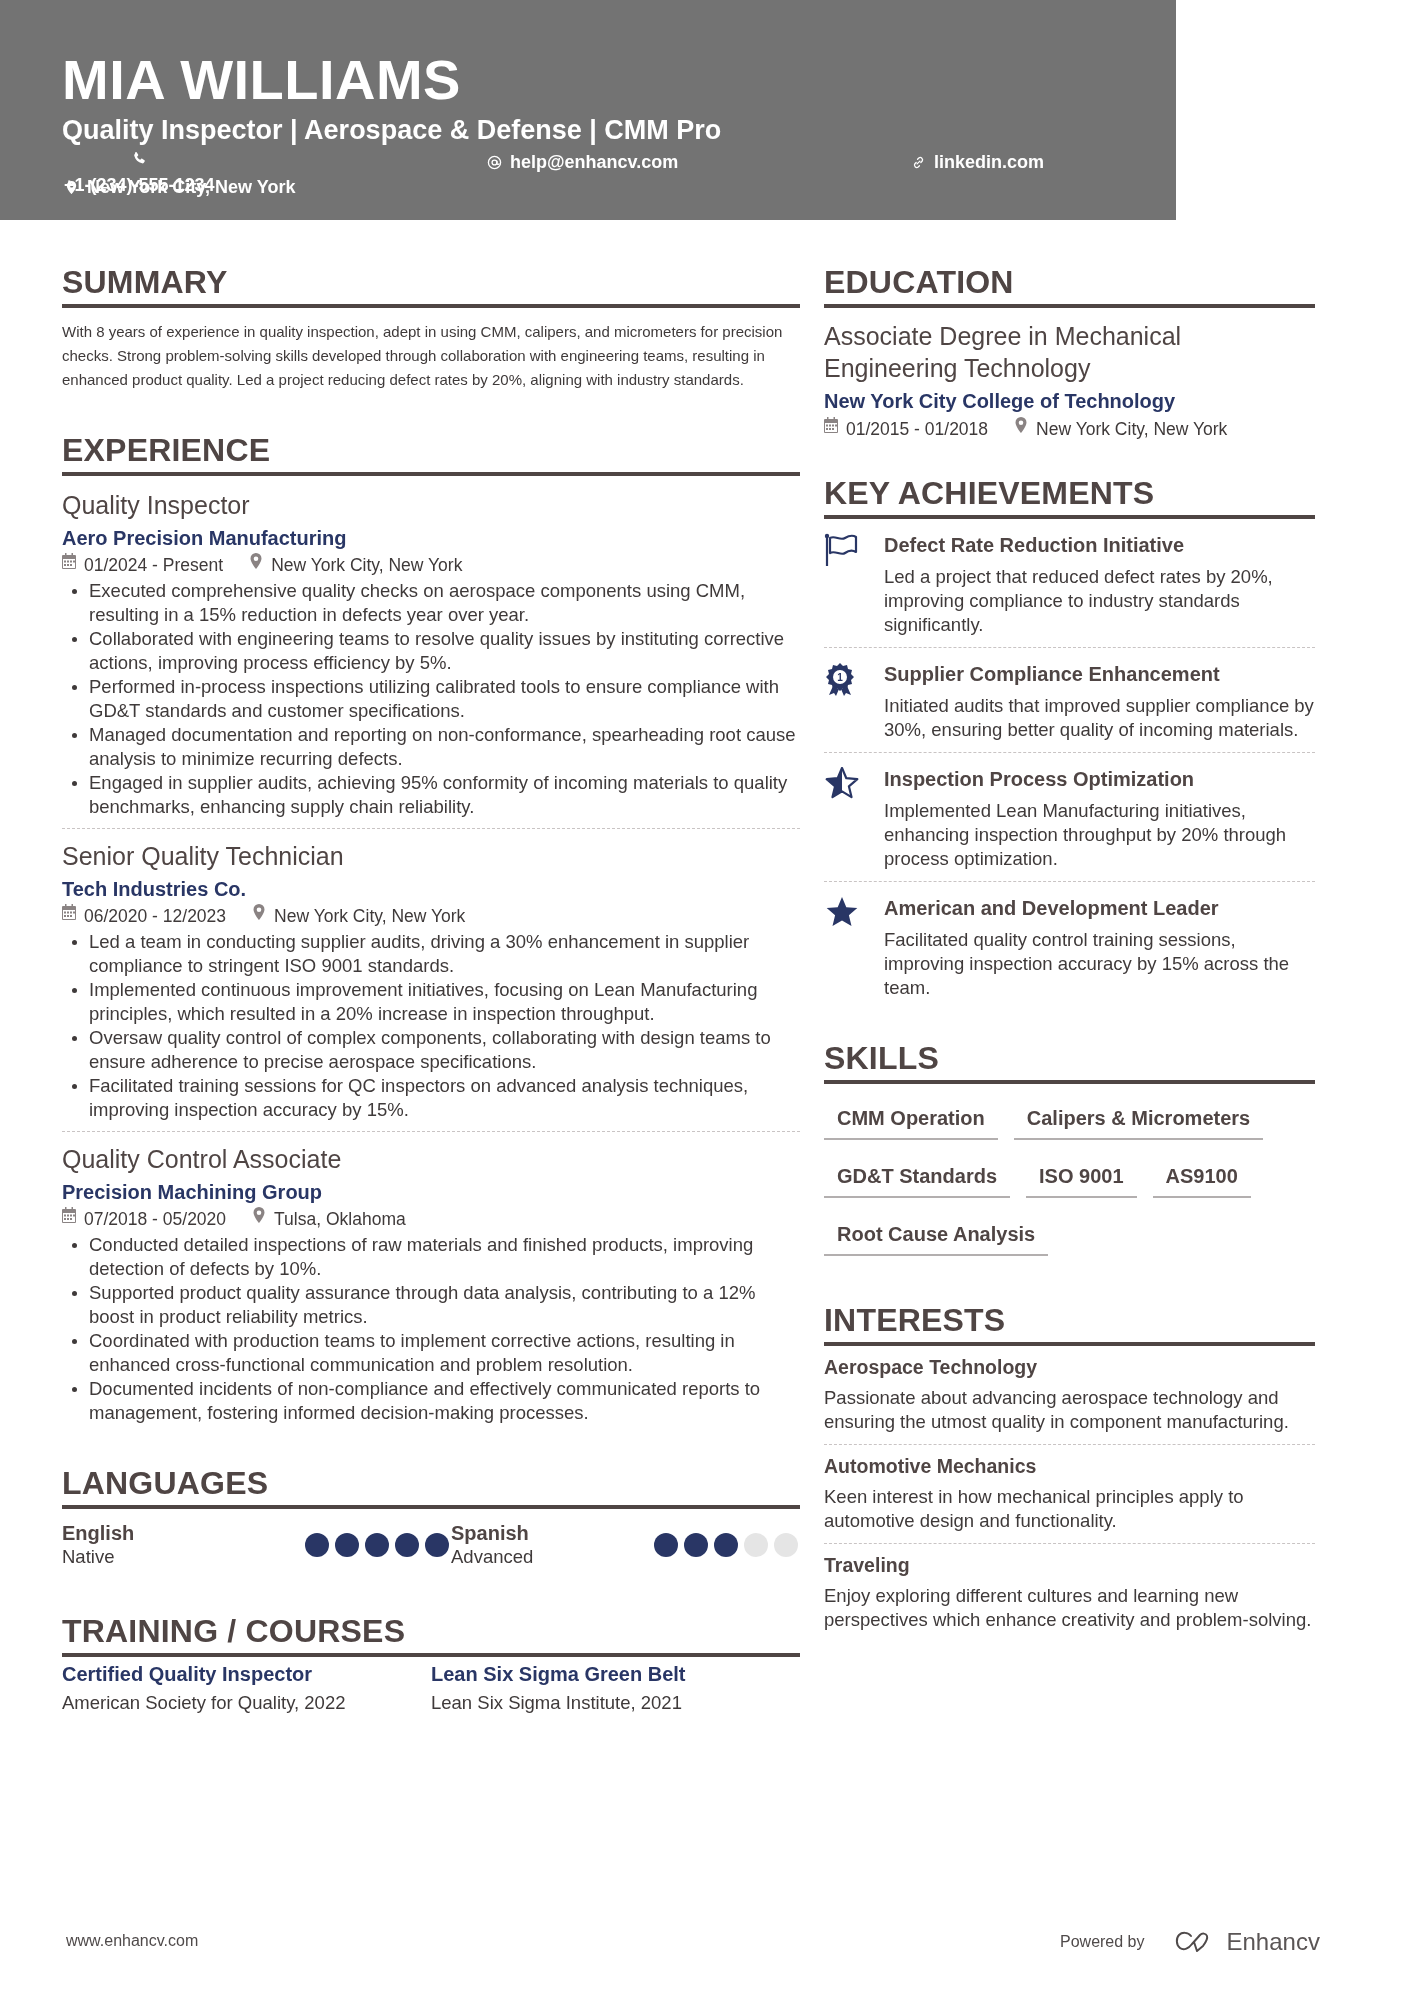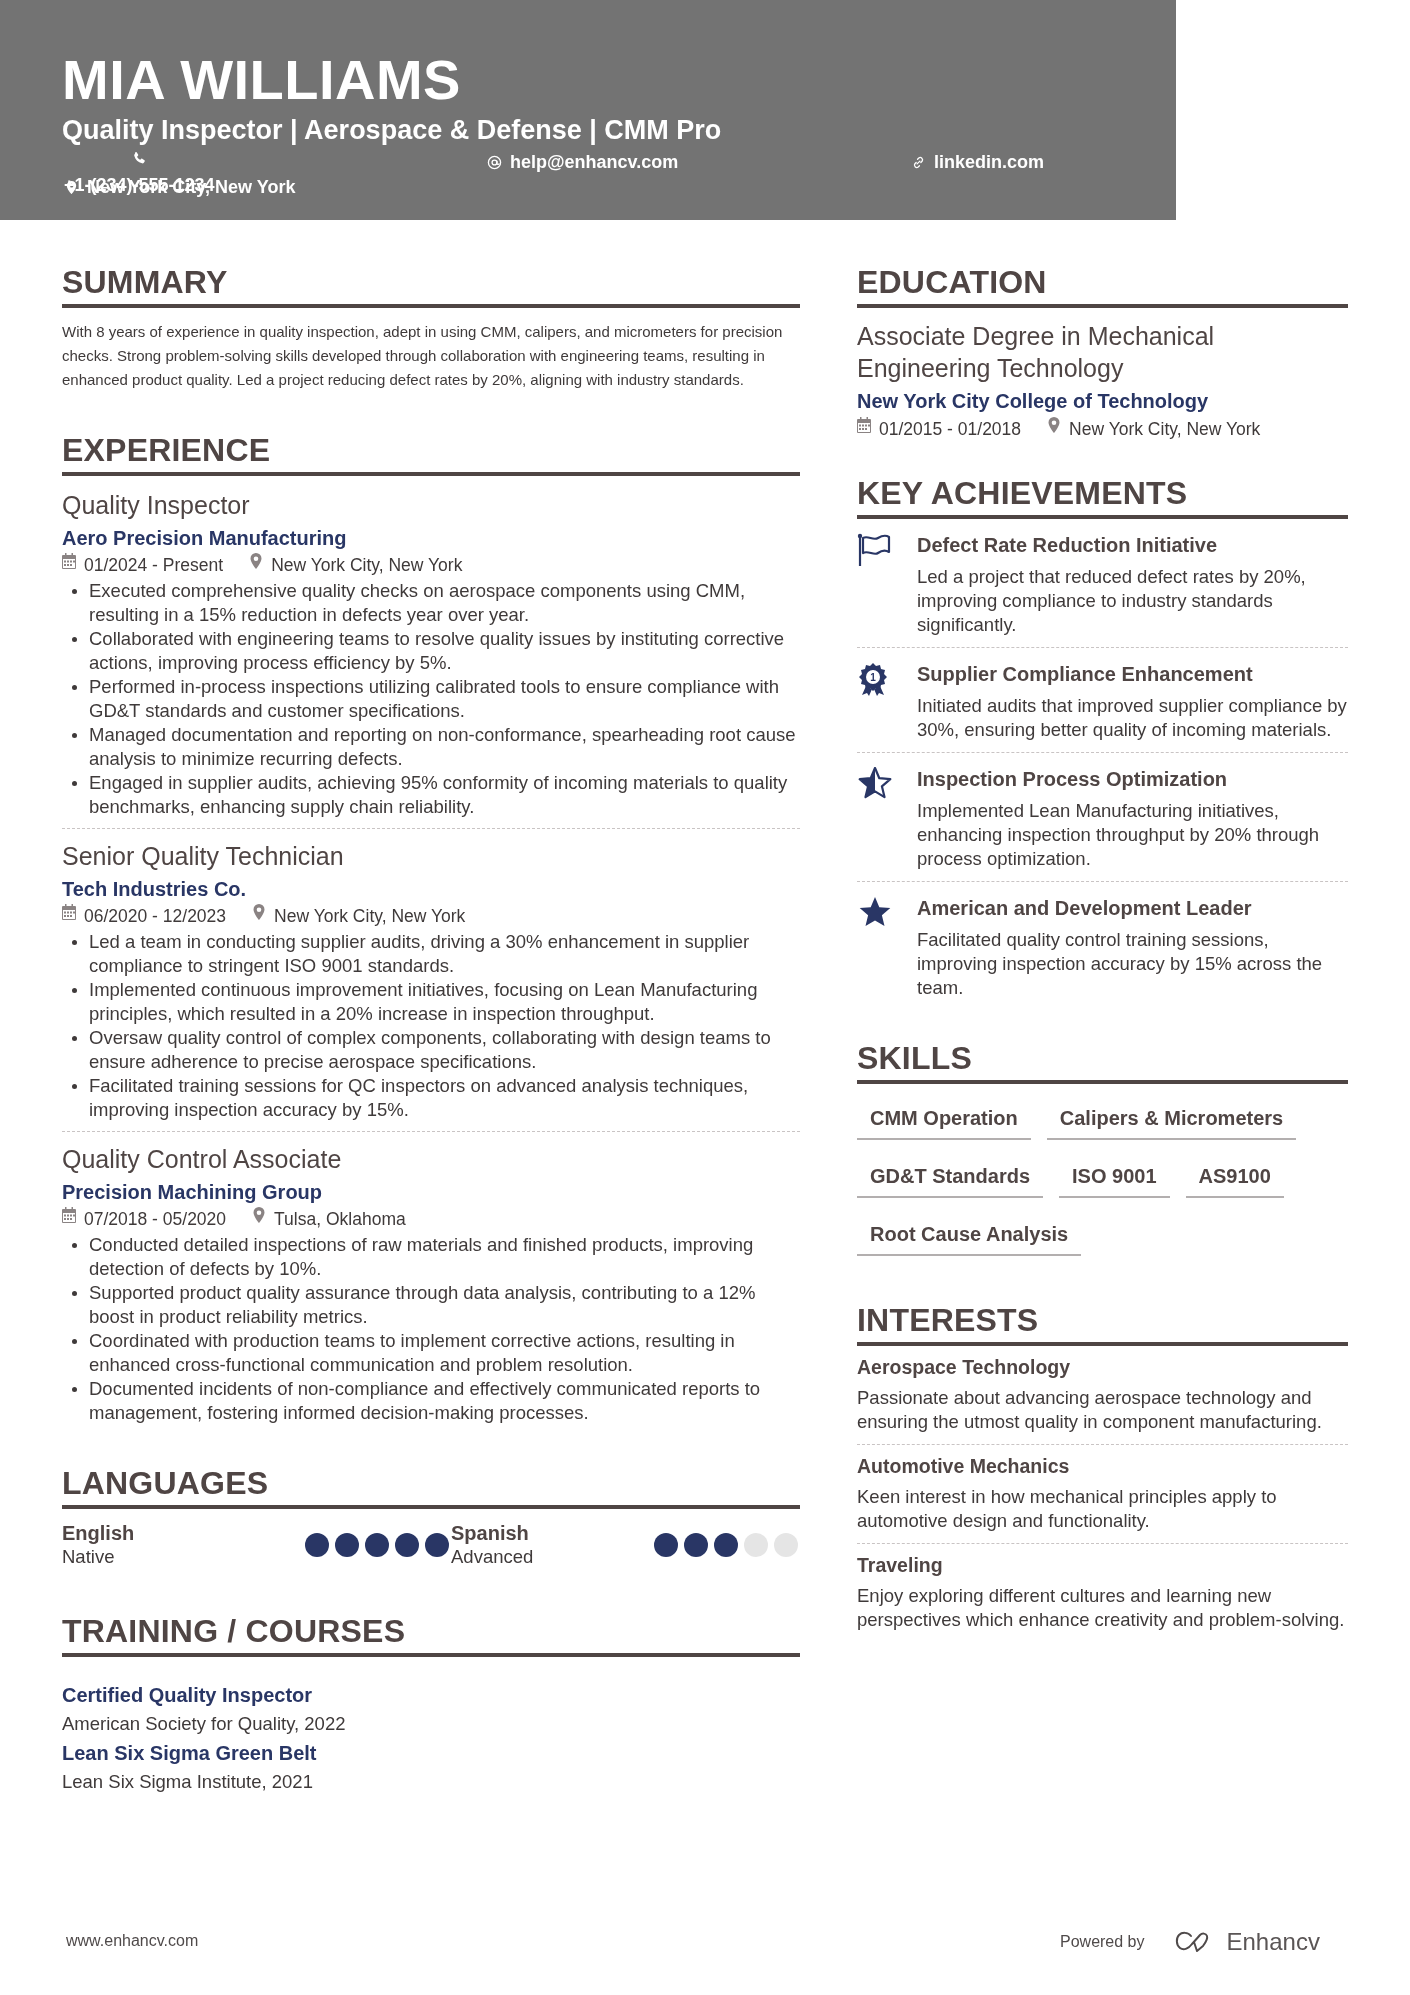--- a/index.html
+++ b/index.html
@@ -6,21 +6,21 @@
   html, body { width: 1410px; height: 1995px; background: #ffffff; overflow: hidden; }
   body { font-family: "Liberation Sans", "DejaVu Sans", sans-serif; color: #3f3a3a; position: relative; }
 
   .header { position: absolute; left: 0; top: 0; width: 1176px; height: 220px; background: #737373; color: #ffffff; }
   .name { position: absolute; left: 62px; top: 48px; font-size: 56px; font-weight: bold; letter-spacing: 0.5px; line-height: 64px; }
   .tagline { position: absolute; left: 62px; top: 112px; font-size: 27px; font-weight: bold; line-height: 36px; }
   .contact { position: absolute; font-size: 18px; font-weight: bold; line-height: 22px; display: flex; align-items: center; gap: 8px; white-space: nowrap; }
   .contact svg { width: 15px; height: 15px; flex: 0 0 15px; }
 
   .col-left { position: absolute; left: 62px; top: 262px; width: 738px; }
-  .col-right { position: absolute; left: 857px; top: 262px; width: 491px; }
+  .col-right { position: absolute; left: 824px; top: 262px; width: 491px; }
 
   .section-title { font-size: 32px; font-weight: bold; color: #4f4544; line-height: 40px; letter-spacing: 0.2px; }
   .section-rule { height: 4px; background: #4f4544; margin-top: 2px; }
 
   .body-text { font-size: 15px; line-height: 24px; color: #3f3a3a; }
 
   .job { padding-top: 12px; }
   .job + .job { border-top: 1px dashed #c9c4c4; margin-top: 9px; padding-top: 10px; }
   .job-title { font-size: 25px; line-height: 34px; color: #4f4544; }
   .job-company { font-size: 20px; line-height: 28px; font-weight: bold; color: #293665; margin-top: 2px; }
@@ -33,21 +33,21 @@
 
   .langs { display: flex; margin-top: 12px; }
   .lang { width: 389px; display: flex; justify-content: space-between; align-items: flex-start; padding-right: 2px; }
   .lang:last-child { width: 349px; }
   .lang-name { font-size: 20px; font-weight: bold; color: #4f4544; line-height: 24px; }
   .lang-level { font-size: 18.5px; color: #3f3a3a; line-height: 24px; }
   .dots { display: flex; gap: 6px; margin-top: 12px; }
   .dot { width: 24px; height: 24px; border-radius: 50%; background: #293665; }
   .dot.off { background: #e5e5e5; }
 
-  .courses { display: flex; margin-top: 24px; flex-direction: column; }
+  .courses { display: flex; margin-top: 3px; }
   .course { width: 389px; }
   .course-name { font-size: 20px; font-weight: bold; color: #293665; line-height: 28px; }
   .course-org { font-size: 18.5px; color: #3f3a3a; line-height: 30px; }
 
   .edu-degree { font-size: 25px; line-height: 32px; color: #4f4544; margin-top: 12px; }
   .edu-school { font-size: 20px; font-weight: bold; color: #293665; line-height: 28px; margin-top: 3px; }
 
   .ach { display: flex; padding: 12px 0 10px; }
   .ach + .ach { border-top: 1px dashed #c9c4c4; }
   .ach-icon { width: 60px; flex: 0 0 60px; padding-top: 2px; }

